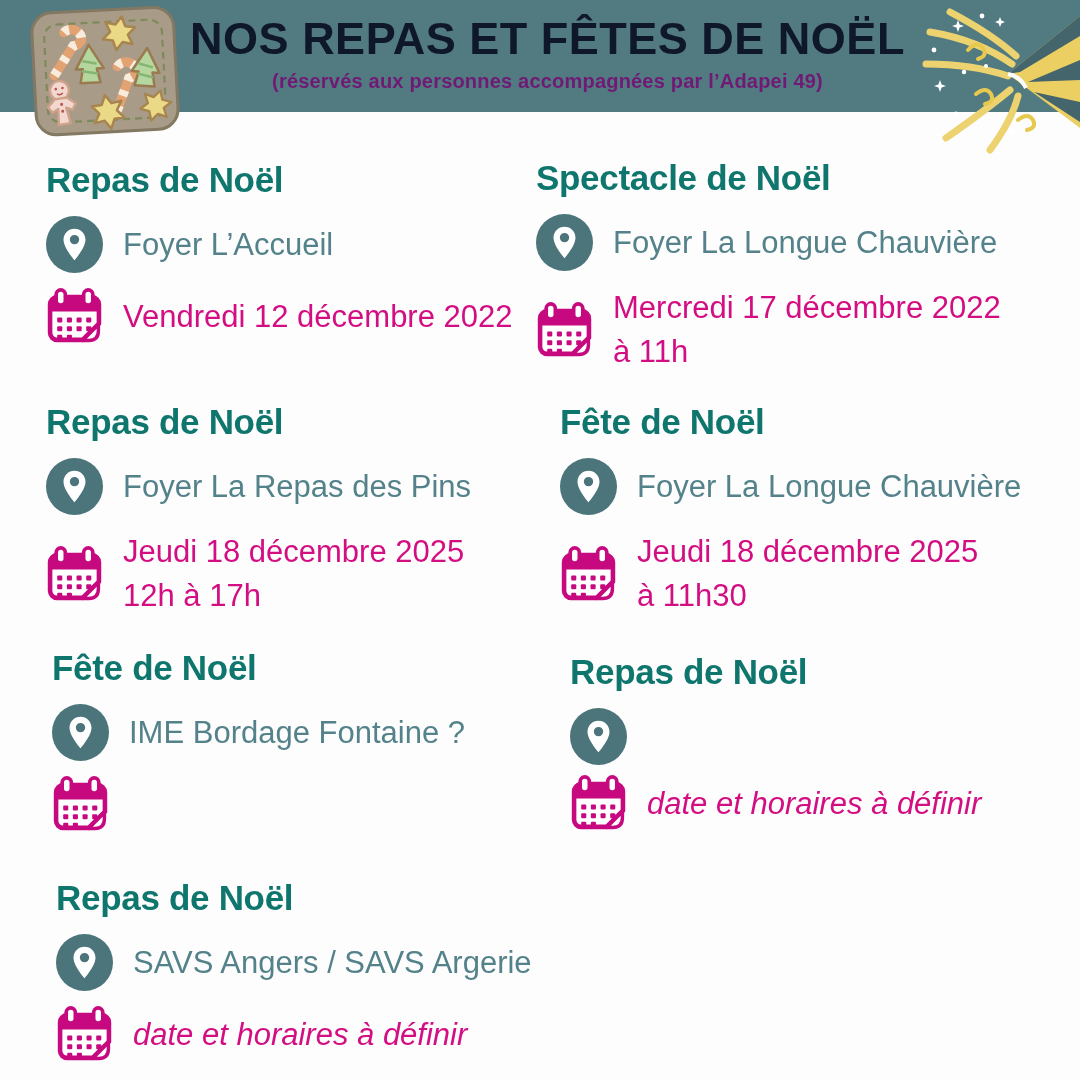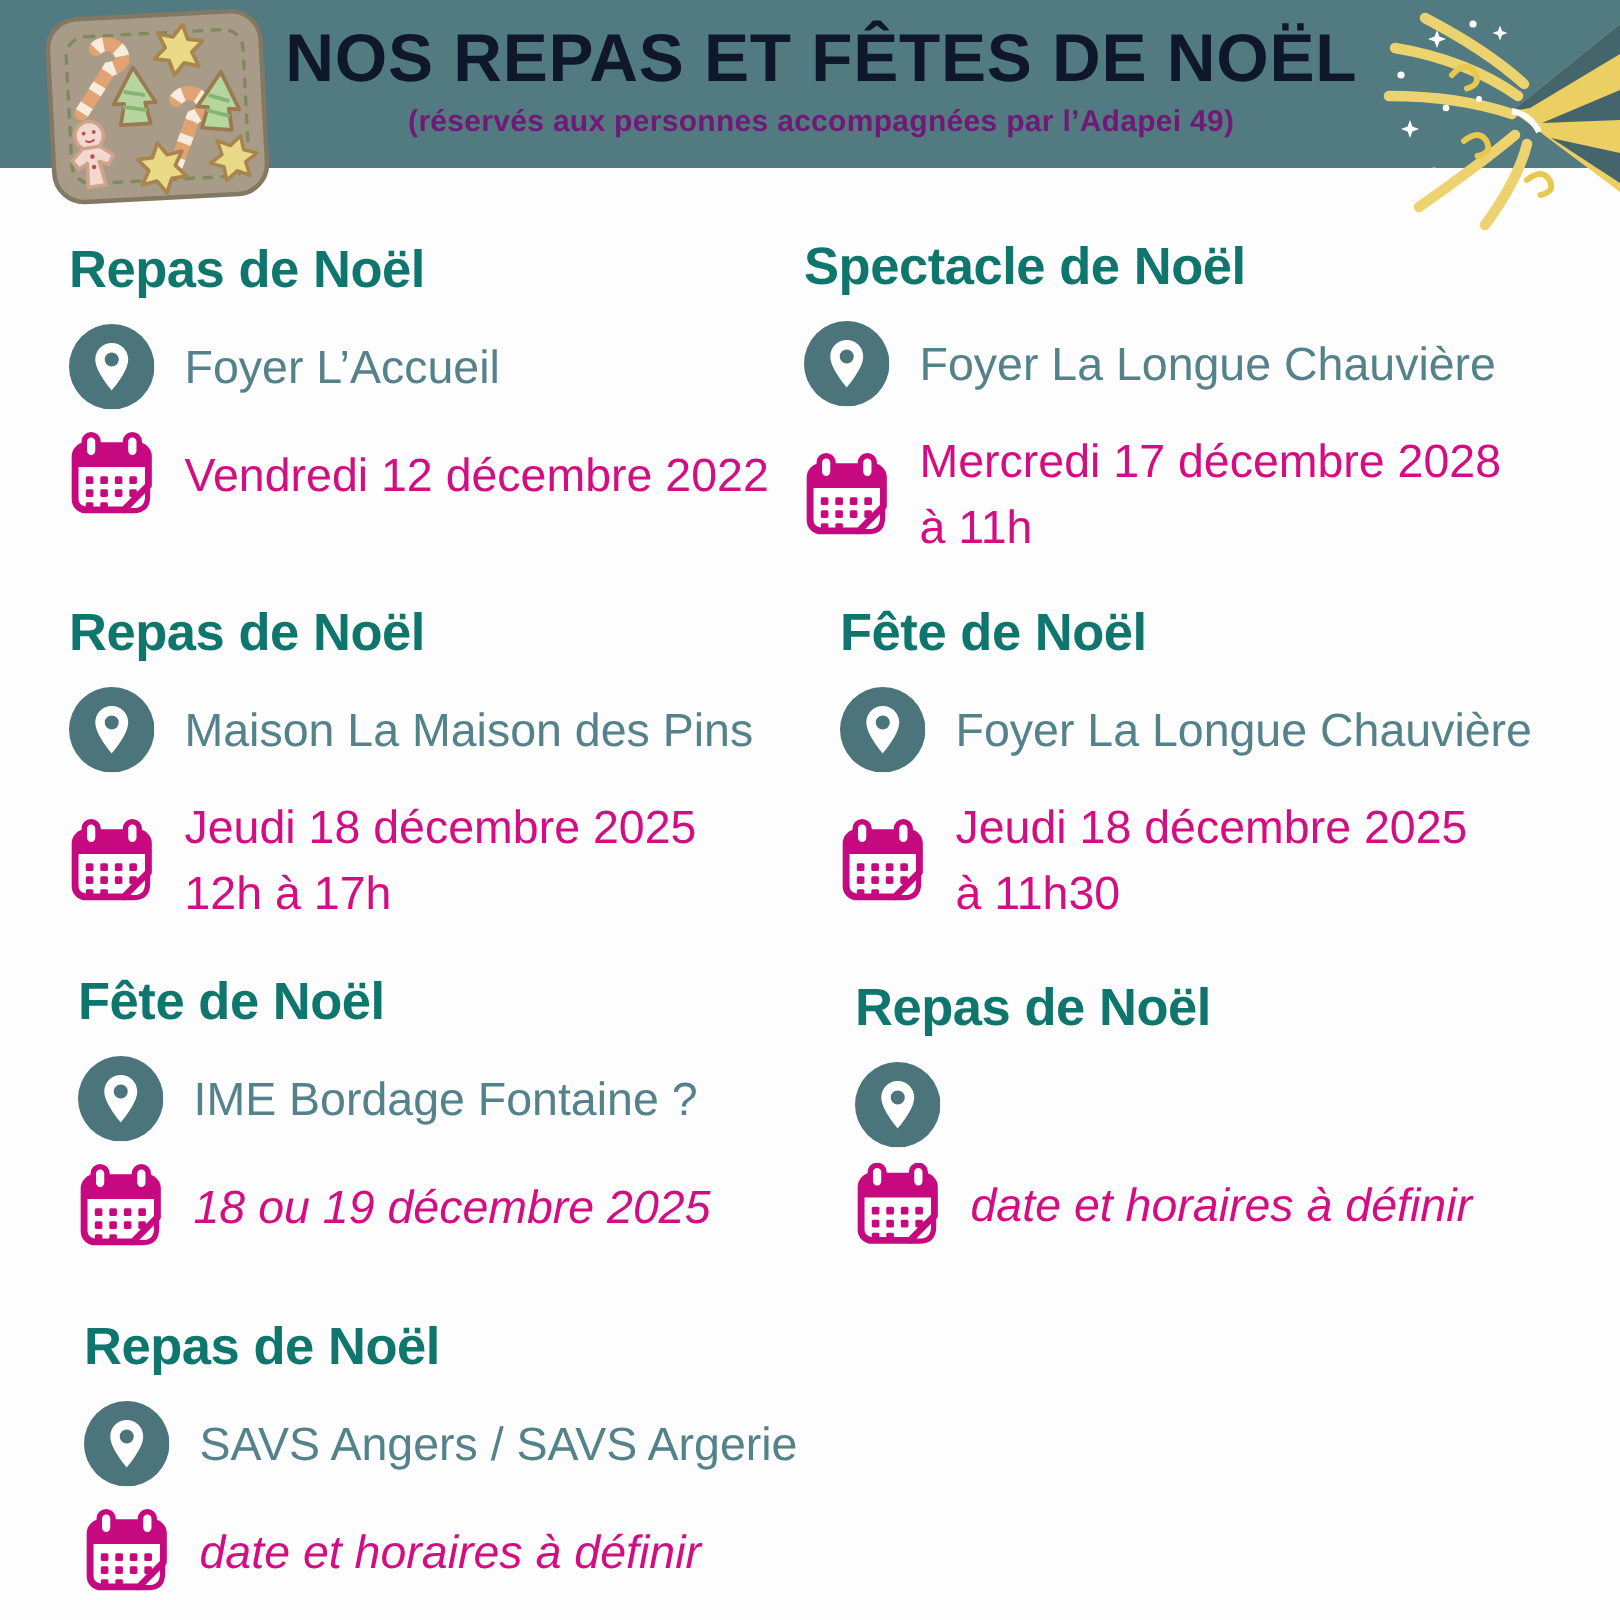--- a/index.html
+++ b/index.html
@@ -169,21 +169,21 @@
       <span class="date ml">Vendredi 12 décembre 2022</span>
     </div>
   </section>
 
   <section class="entry" style="left:46px;top:402px">
     <h2 class="etitle">Repas de Noël</h2>
     <div class="row">
       <svg class="icon" viewBox="0 0 56 56">
           <use href="#sym-pin"></use>
         </svg>
-      <span class="loc ml">Maison La Maison des Pins</span>
+      <span class="loc ml">Foyer La Repas des Pins</span>
     </div>
     <div class="row">
       <svg class="icon" viewBox="0 0 56 56">
           <use href="#sym-cal"></use>
         </svg>
       <span class="date ml">Jeudi 18 décembre 2025
 12h à 17h</span>
     </div>
   </section>
 
@@ -192,21 +192,20 @@
     <div class="row">
       <svg class="icon" viewBox="0 0 56 56">
           <use href="#sym-pin"></use>
         </svg>
       <span class="loc ml">IME Bordage Fontaine ?</span>
     </div>
     <div class="row">
       <svg class="icon" viewBox="0 0 56 56">
           <use href="#sym-cal"></use>
         </svg>
-      <span class="date ml italic">18 ou 19 décembre 2025</span>
     </div>
   </section>
 
   <section class="entry" style="left:56px;top:878px">
     <h2 class="etitle">Repas de Noël</h2>
     <div class="row">
       <svg class="icon" viewBox="0 0 56 56">
           <use href="#sym-pin"></use>
         </svg>
       <span class="loc ml">SAVS Angers / SAVS Argerie</span>
@@ -224,21 +223,21 @@
     <div class="row">
       <svg class="icon" viewBox="0 0 56 56">
           <use href="#sym-pin"></use>
         </svg>
       <span class="loc ml">Foyer La Longue Chauvière</span>
     </div>
     <div class="row">
       <svg class="icon" viewBox="0 0 56 56">
           <use href="#sym-cal"></use>
         </svg>
-      <span class="date ml">Mercredi 17 décembre 2028
+      <span class="date ml">Mercredi 17 décembre 2022
 à 11h</span>
     </div>
   </section>
 
   <section class="entry" style="left:560px;top:402px">
     <h2 class="etitle">Fête de Noël</h2>
     <div class="row">
       <svg class="icon" viewBox="0 0 56 56">
           <use href="#sym-pin"></use>
         </svg>

